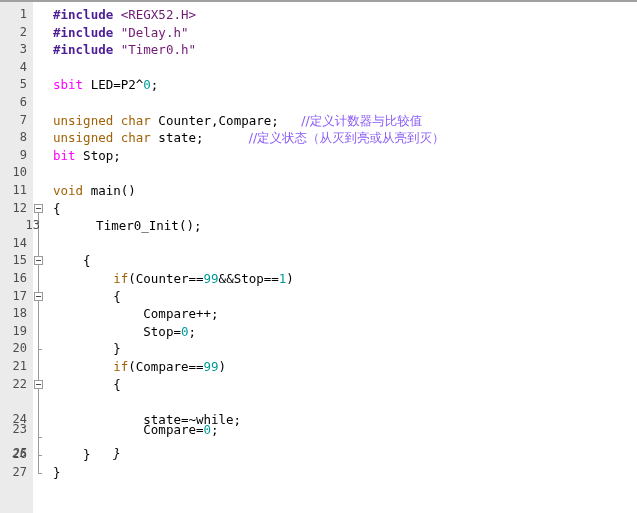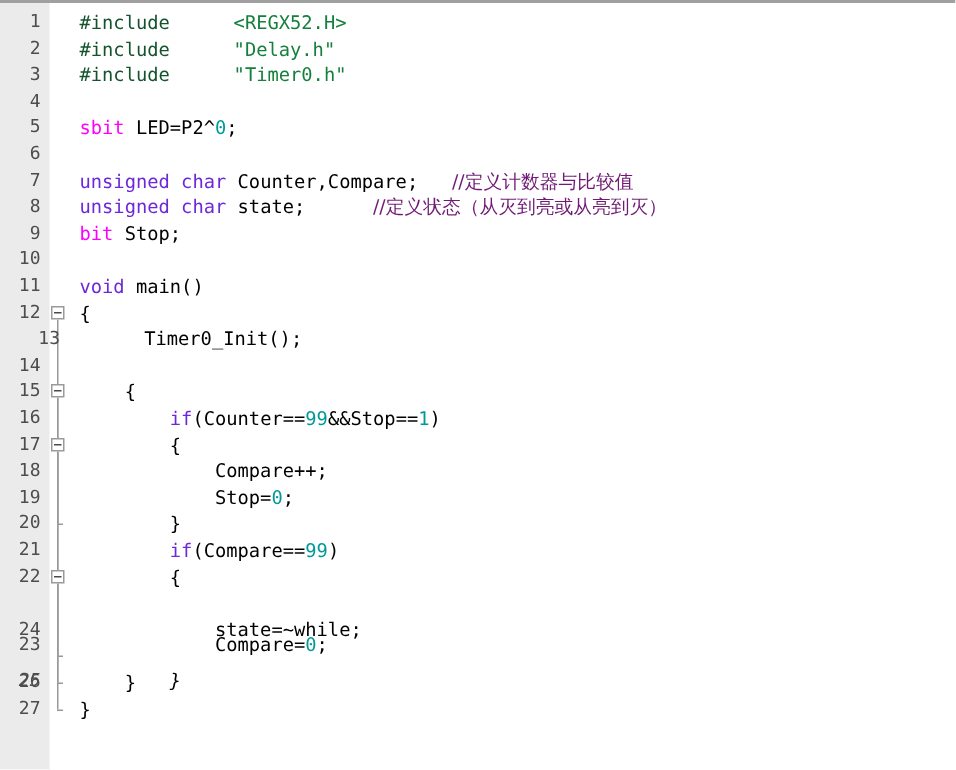--- a/index.html
+++ b/index.html
@@ -43,26 +43,26 @@
   .ln{
     position:absolute;left:0;top:0;width:27px;text-align:right;
     color:#4d4d4d;font-size:12px;
     font-family:"DejaVu Sans Mono","Liberation Mono",monospace;
   }
   .code{
     position:absolute;left:53px;top:0;font-size:12.5px;
     color:#000000;white-space:pre;
     font-family:"DejaVu Sans Mono","Liberation Mono",monospace;
   }
-  .kw{color:#6d28d9;}
+  .kw{color:#a16207;}
   .kw2{color:#ff00ff;}
-  .pre{color:#14532d;}
-  .str{color:#15803d;margin-left:35px;}
+  .pre{color:#4c1d95;font-weight:bold;}
+  .str{color:#701a75;}
   .num{color:#009999;}
-  .cmt{color:#701a75;}
+  .cmt{color:#8b5cf6;}
   .cn{font-family:"DejaVu Sans","Liberation Sans",sans-serif;}
 </style>
 </head>
 <body>
 
 <div id="editor">
   <div class="gutter-bg"></div>
   <div class="fold-bg"></div>
   <div class="fold-col" id="foldcol">
       <div class="vline" style="left: 5px; top: 210.6px; height: 260px;"></div>

